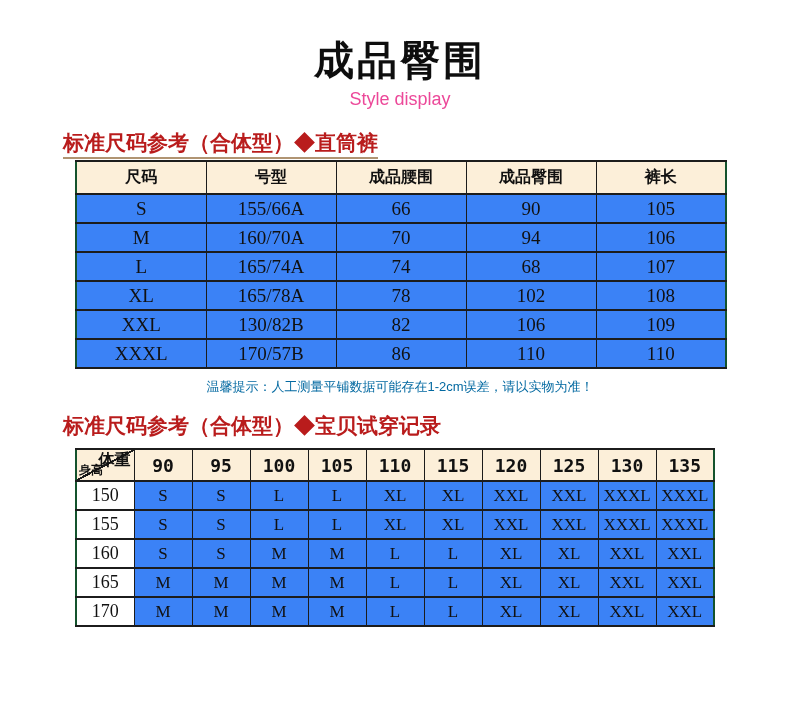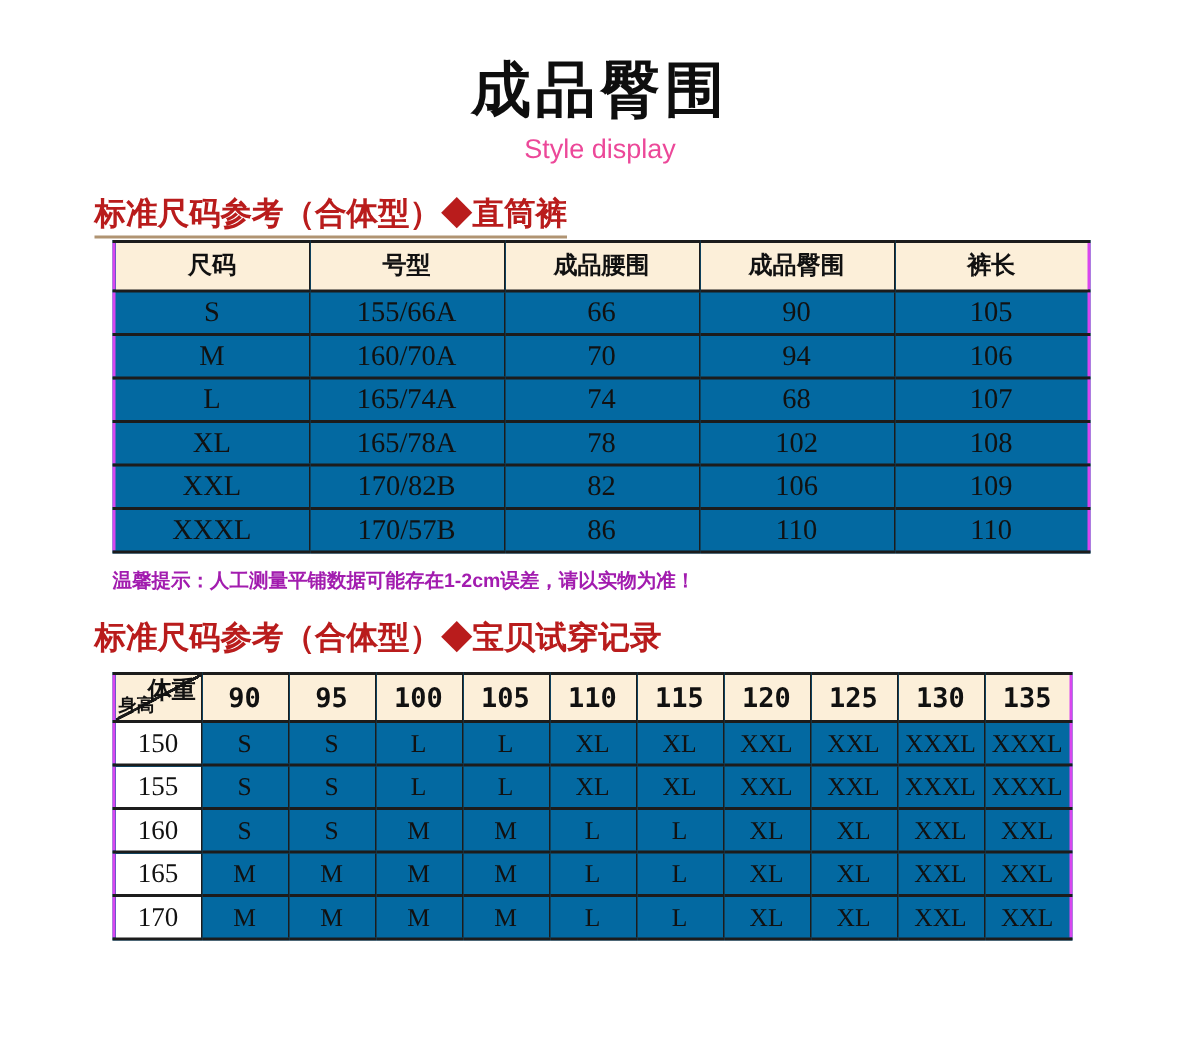--- a/index.html
+++ b/index.html
@@ -37,22 +37,22 @@
     line-height: 1.15;
   }
   .sec-heading.underlined {
     border-bottom: 2px solid #b09472;
     padding-bottom: 2px;
   }
   table {
     border-collapse: collapse;
     table-layout: fixed;
     margin-left: 75px;
-    background: #0369a1;
-    border: 2px solid #d946ef;
+    background: #3b82f6;
+    border: 2px solid #14532d;
     padding-left: 25px;
   }
   #table1 { margin-top: 1px; }
   #table2 { margin-top: 10px; }
   th, td {
     border-left: 1px solid #1c1c1c;
     border-right: 1px solid #1c1c1c;
     border-top: 2px solid #1c1c1c;
     border-bottom: 2px solid #1c1c1c;
     text-align: center;
@@ -92,24 +92,24 @@
   th.diag .corner-tr {
     position: absolute; top: 0px; right: 3px;
     font-size: 16px; font-weight: bold; color: #111;
   }
   th.diag .corner-bl {
     position: absolute; bottom: 1px; left: 2px;
     font-size: 12px; font-weight: bold; color: #111;
   }
   .note {
     margin-top: 9px;
-    text-align: left;
+    text-align: center;
     font-size: 13px;
-    color: #a21caf;
-    font-weight: bold;
+    color: #0369a1;
+    font-weight: normal;
   }
   .note.n1 { margin-left: 75px; width: 650px; }
   .note.n2 { margin-left: 75px; width: 638px; }
 </style>
 </head>
 <body>
 
 <div class="page">
 
   <div class="page-title">成品臀围</div>
@@ -158,21 +158,21 @@
           </tr>
           <tr>
             <td>XL</td>
             <td>165/78A</td>
             <td>78</td>
             <td>102</td>
             <td>108</td>
           </tr>
           <tr>
             <td>XXL</td>
-            <td>170/82B</td>
+            <td>130/82B</td>
             <td>82</td>
             <td>106</td>
             <td>109</td>
           </tr>
           <tr>
             <td>XXXL</td>
             <td>170/57B</td>
             <td>86</td>
             <td>110</td>
             <td>110</td>

